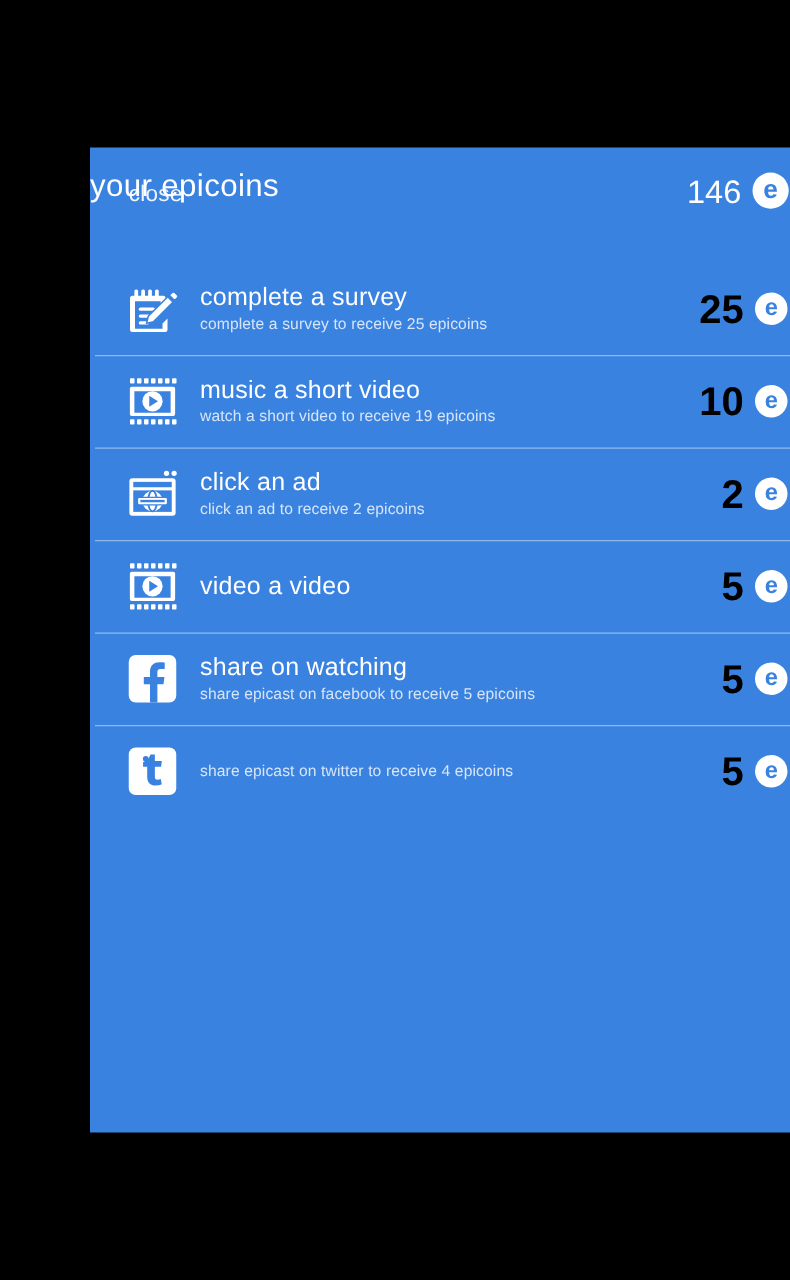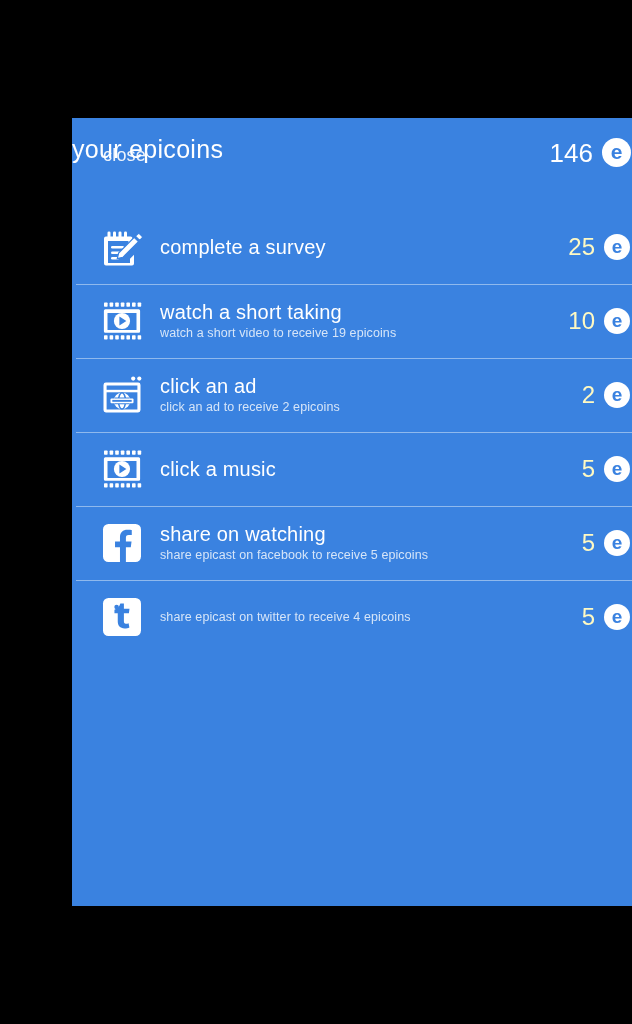--- a/index.html
+++ b/index.html
@@ -166,23 +166,23 @@
   }
 
   .row-reward {
     flex: 0 0 auto;
     display: flex;
     align-items: center;
     gap: 9px;
     margin-left: 8px;
   }
   .reward-amount {
-    color: #fef9c3;
-    font-size: 24px;
-    font-weight: 400;
+    color: #000000;
+    font-size: 32px;
+    font-weight: 700;
     line-height: 1;
   }
 </style>
 </head>
 <body>
 
 <div id="screen">
 
   <div id="panel">
 
@@ -218,20 +218,21 @@
               <rect x="12" y="33" width="8" height="2.6" rx="1.3"></rect>
             </g>
             <g fill="#ffffff" stroke="#3a82e0" stroke-width="1.2">
               <path d="M35.2 13.4l4.3 4.3-15.6 15.6-5.6 1.3 1.3-5.6z"></path>
               <path d="M36.4 12.2l2.2-2.2a1.6 1.6 0 0 1 2.3 0l2 2a1.6 1.6 0 0 1 0 2.3l-2.2 2.2z"></path>
             </g>
           </svg>
         </div>
         <div class="row-text">
           <div class="row-title">complete a survey</div>
+          <div class="row-sub">complete a survey to receive 25 epicoins</div>
         </div>
         <div class="row-reward">
           <div class="reward-amount">25</div>
           <div class="coin small">
             <span>e</span>
           </div>
         </div>
       </div>
 
       <div class="row">
@@ -254,21 +255,21 @@
               <rect x="27.4" y="37.3" width="3.6" height="4.2" rx="0.7"></rect>
               <rect x="33" y="37.3" width="3.6" height="4.2" rx="0.7"></rect>
               <rect x="38.6" y="37.3" width="3.6" height="4.2" rx="0.7"></rect>
             </g>
             <path d="M6.4 11.3h33.2a1.5 1.5 0 0 1 1.5 1.5v20.4a1.5 1.5 0 0 1-1.5 1.5H6.4a1.5 1.5 0 0 1-1.5-1.5V12.8a1.5 1.5 0 0 1 1.5-1.5zm2.1 3.6v17.2h29V14.9z" fill="#ffffff"></path>
             <circle cx="23" cy="23" r="8.1" fill="#ffffff"></circle>
             <path d="M20.4 18.6l7 4.4-7 4.4z" fill="#3a82e0"></path>
           </svg>
         </div>
         <div class="row-text">
-          <div class="row-title">watch a short taking</div>
+          <div class="row-title">music a short video</div>
           <div class="row-sub">watch a short video to receive 19 epicoins</div>
         </div>
         <div class="row-reward">
           <div class="reward-amount">10</div>
           <div class="coin small">
             <span>e</span>
           </div>
         </div>
       </div>
 
@@ -321,21 +322,21 @@
               <rect x="27.4" y="37.3" width="3.6" height="4.2" rx="0.7"></rect>
               <rect x="33" y="37.3" width="3.6" height="4.2" rx="0.7"></rect>
               <rect x="38.6" y="37.3" width="3.6" height="4.2" rx="0.7"></rect>
             </g>
             <path d="M6.4 11.3h33.2a1.5 1.5 0 0 1 1.5 1.5v20.4a1.5 1.5 0 0 1-1.5 1.5H6.4a1.5 1.5 0 0 1-1.5-1.5V12.8a1.5 1.5 0 0 1 1.5-1.5zm2.1 3.6v17.2h29V14.9z" fill="#ffffff"></path>
             <circle cx="23" cy="23" r="8.1" fill="#ffffff"></circle>
             <path d="M20.4 18.6l7 4.4-7 4.4z" fill="#3a82e0"></path>
           </svg>
         </div>
         <div class="row-text">
-          <div class="row-title">click a music</div>
+          <div class="row-title">video a video</div>
         </div>
         <div class="row-reward">
           <div class="reward-amount">5</div>
           <div class="coin small">
             <span>e</span>
           </div>
         </div>
       </div>
 
       <div class="row">

